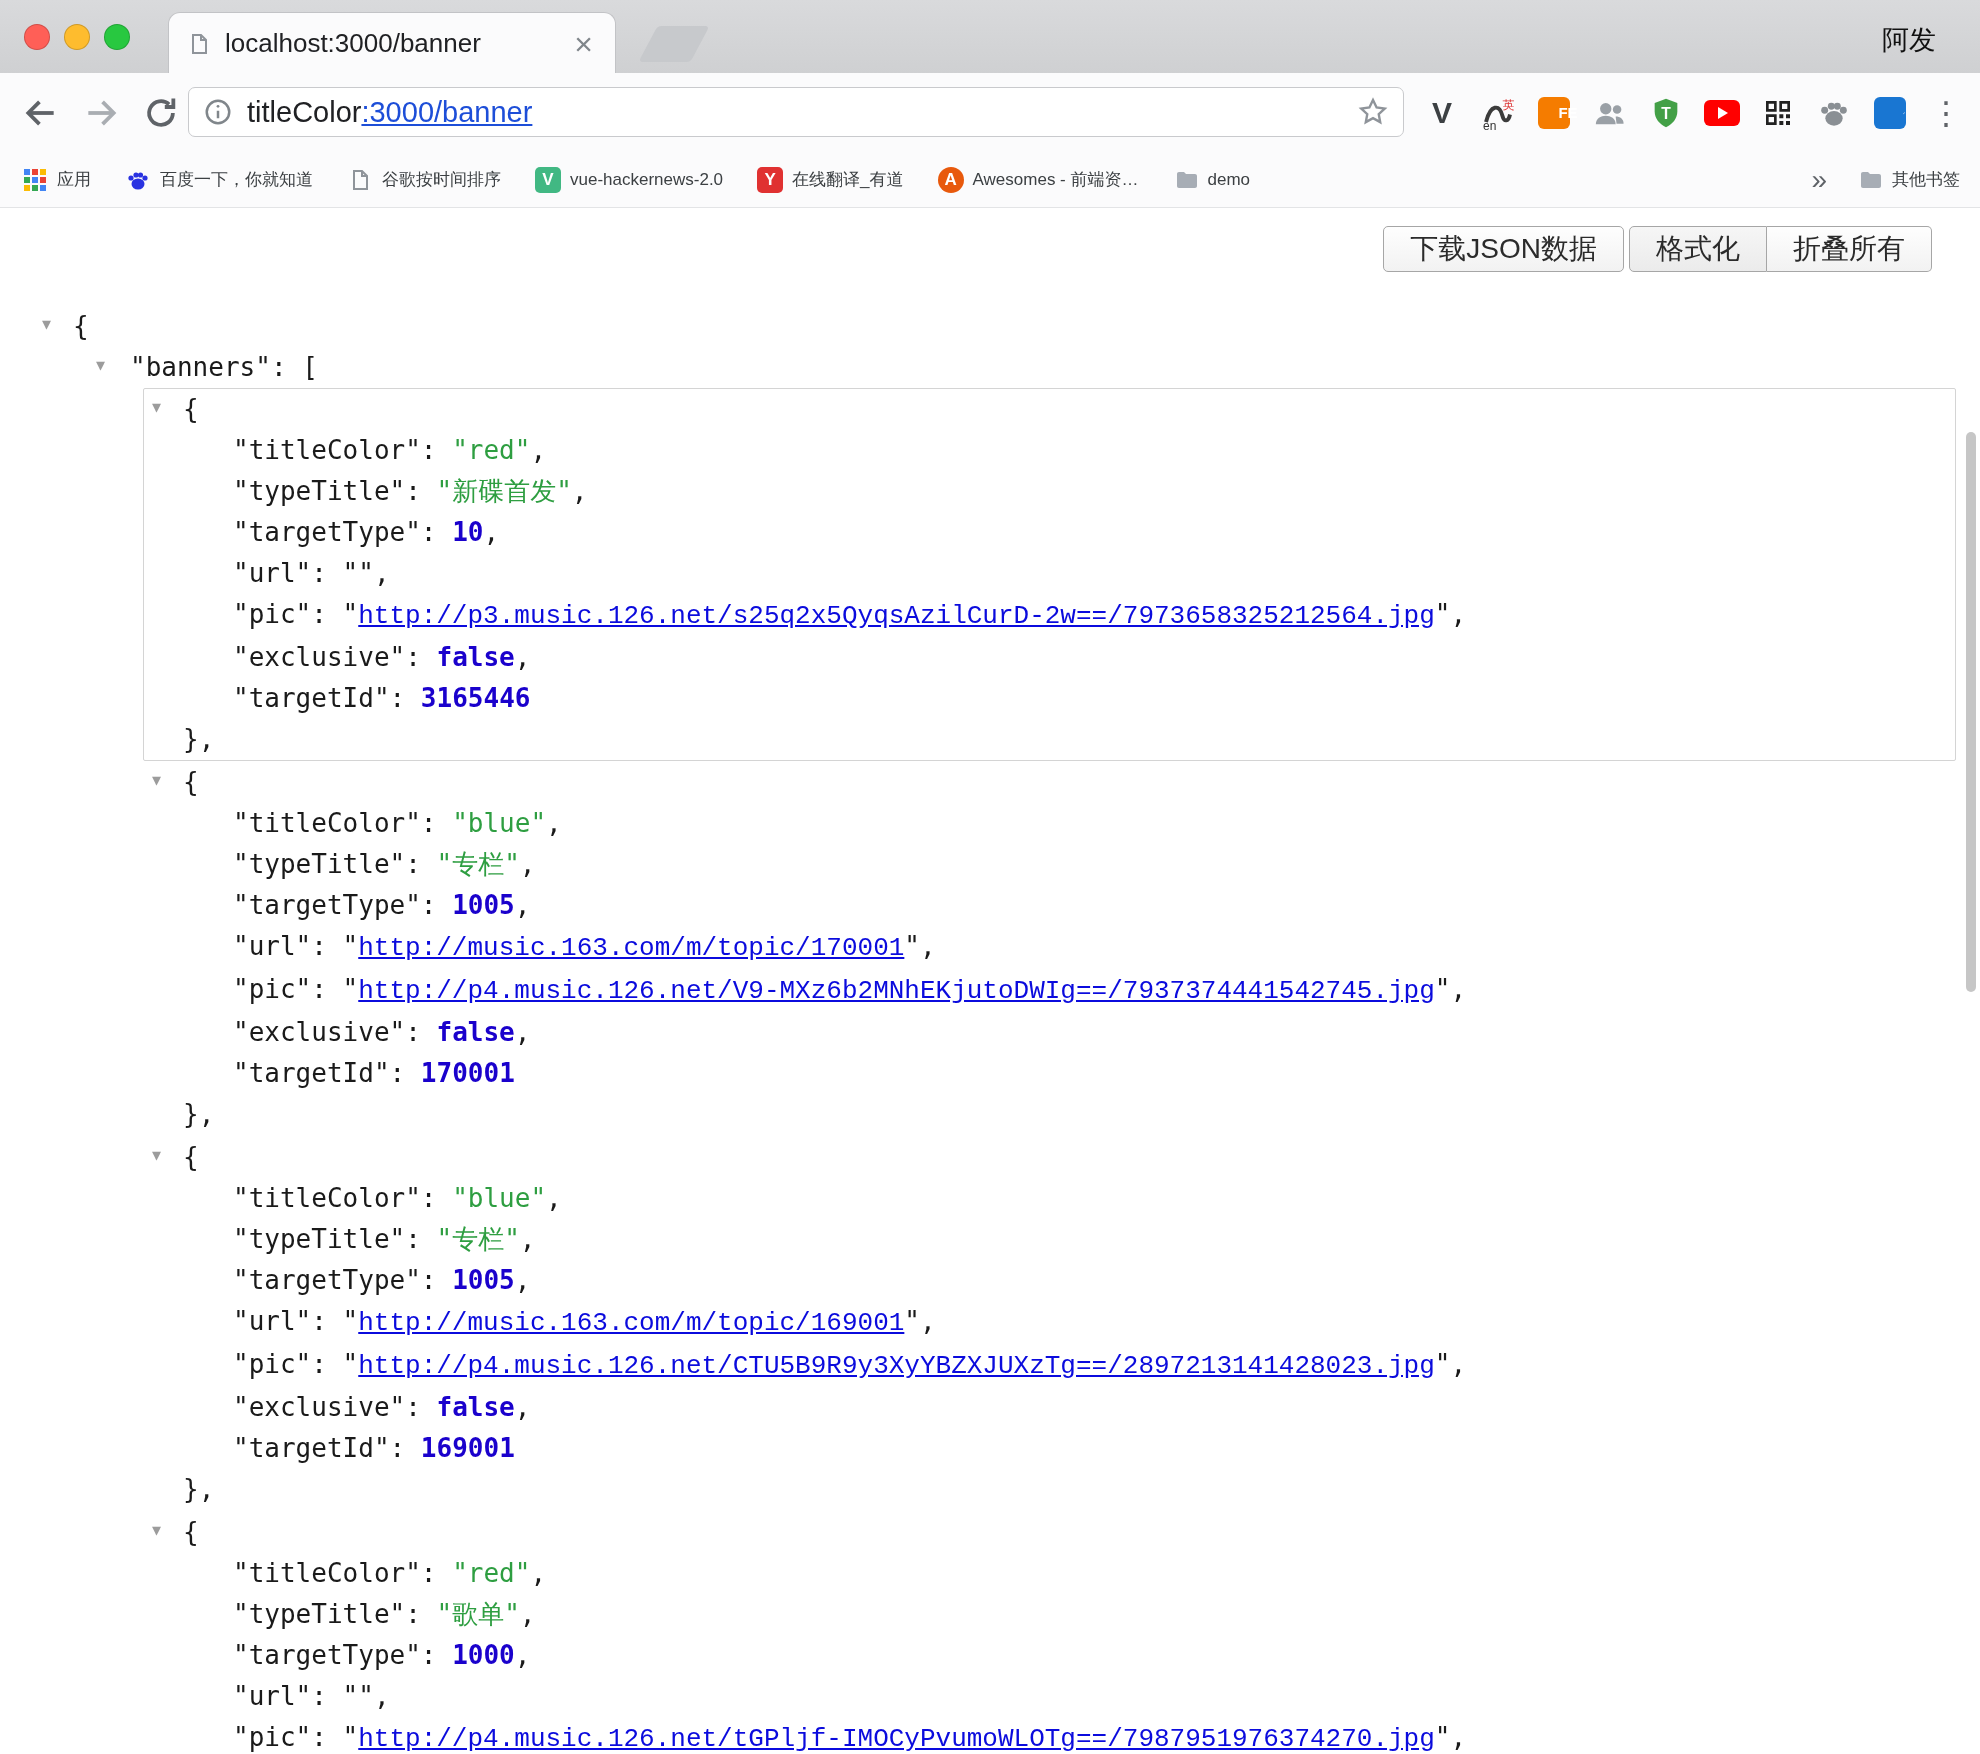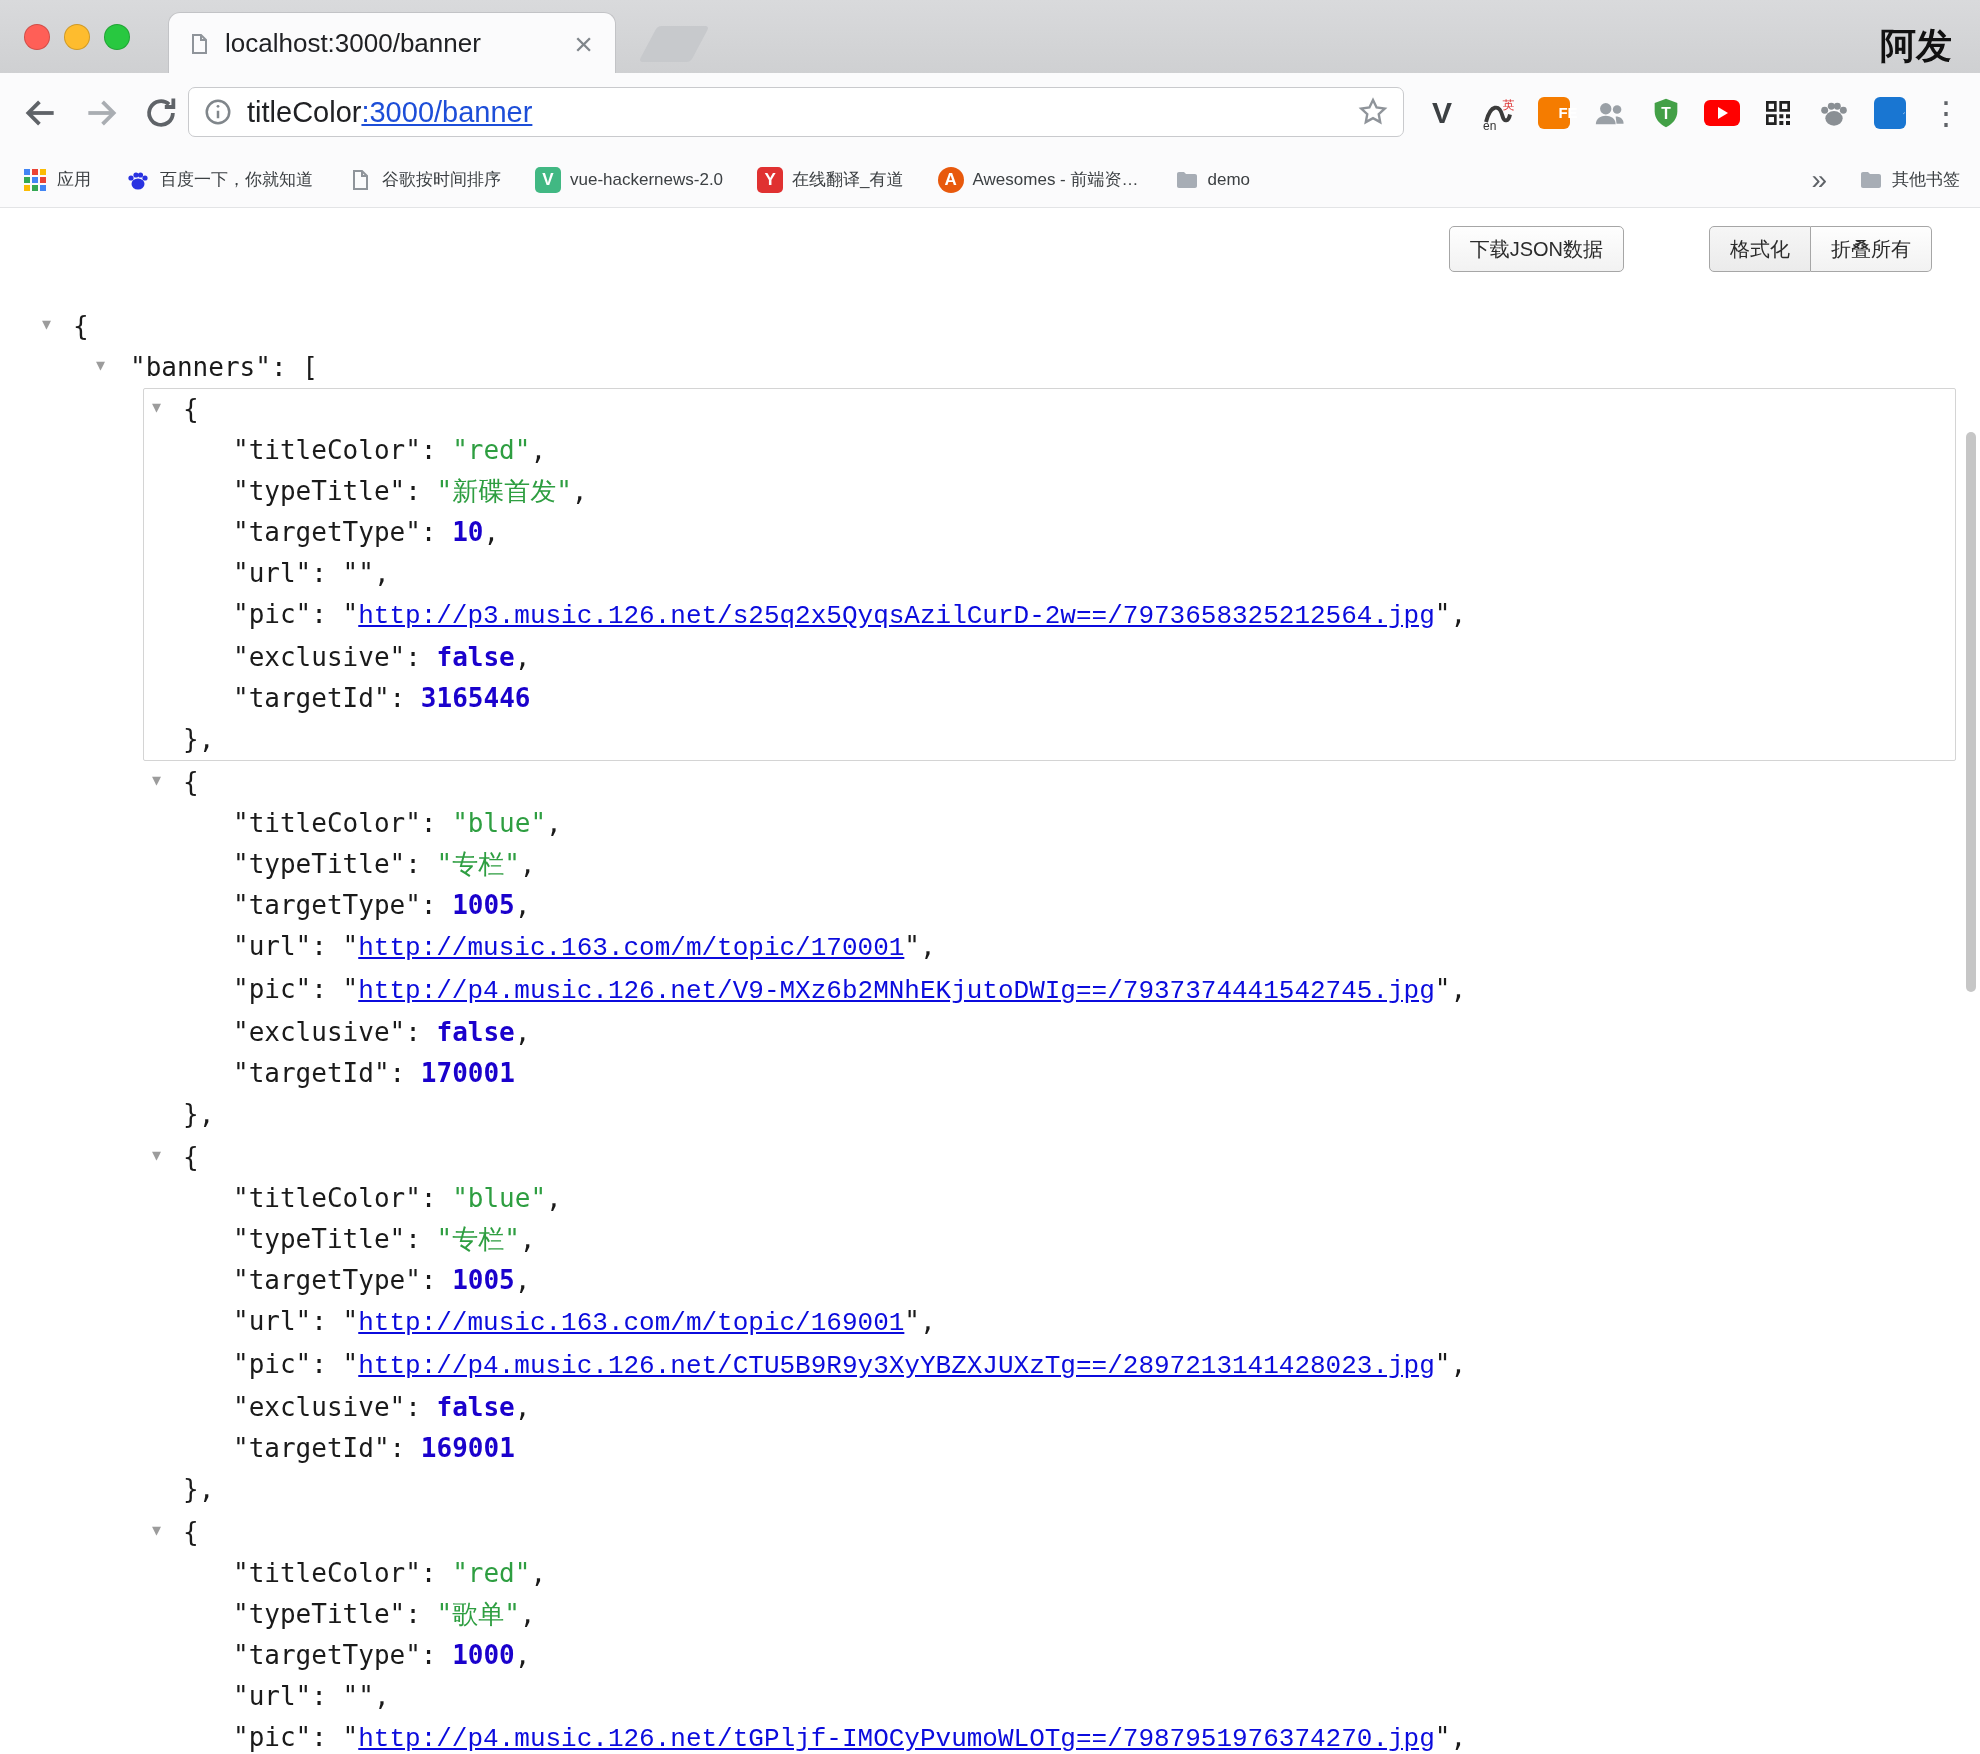--- a/index.html
+++ b/index.html
@@ -13,21 +13,21 @@
   .light { width:26px; height:26px; border-radius:50%; border:1px solid rgba(0,0,0,.18); }
   .light.red { background:#ff5f57; } .light.yellow { background:#febc2e; } .light.green { background:#28c840; }
   .tab { position:absolute; left:168px; top:12px; width:448px; height:62px;
     background:#fbfbfc; border:1px solid #c2c3c6; border-bottom:none;
     border-radius:12px 12px 0 0; display:flex; align-items:center; padding:0 18px; }
   .tab-favicon { width:24px; height:24px; flex:0 0 auto; }
   .tab-title { margin-left:14px; font-size:26px; color:#202124; white-space:nowrap; overflow:hidden; flex:1; }
   .tab-close { font-size:32px; color:#80868b; line-height:1; padding:0 4px; cursor:default; }
   .newtab-btn { position:absolute; left:648px; top:26px; width:52px; height:36px;
     background:#c7c9cc; transform:skewX(-28deg); border-radius:4px; }
-  .profile-name { position:absolute; right:28px; top:22px; font-size:36px; color:#111;font-weight:bold; }
+  .profile-name { position:absolute; right:44px; top:22px; font-size:27px; color:#111; }
 
   
   .toolbar { position:relative; height:79px; background:#fbfbfc; }
   .nav-ic { position:absolute; top:21px; width:38px; height:38px; }
   .nav-back { left:22px; } .nav-fwd { left:82px; } .nav-reload { left:142px; }
   .omnibox { position:absolute; left:188px; top:14px; width:1216px; height:50px;
     background:#fff; border:1px solid #c9cacd; border-radius:7px;
     display:flex; align-items:center; }
   .omni-info { width:30px; height:30px; margin-left:14px; flex:0 0 auto; }
   .omni-url { margin-left:14px; font-size:29px; white-space:nowrap; overflow:hidden; flex:1; }
@@ -51,21 +51,21 @@
   .bm-label { font-size:17px; color:#3c4043; }
   .bm-badge { width:26px; height:26px; border-radius:5px; color:#fff; font-weight:bold; font-size:17px;
     display:flex; align-items:center; justify-content:center; }
   .bm-vue { background:#41b883; } .bm-ydao { background:#e03131; }
   .bm-awe { background:#e8590c; border-radius:50%; }
   .bm-right { position:absolute; right:20px; display:flex; align-items:center; gap:30px; }
   .chevron { font-size:28px; color:#5f6368; }
 
   
   .page { position:relative; height:1546px; background:#fff; overflow:hidden; }
-  .btn { height:46px; line-height:44px; padding:0 20px; font-size:20px; color:#2b2b2b;
+  .btn { height:46px; line-height:44px; padding:0 26px; font-size:28px; color:#2b2b2b;
     border:1px solid #a6a6a6; background:linear-gradient(#fefefe,#f2f2f2); border-radius:5px;
     display:inline-block; cursor:default; }
   .btn-download { position:absolute; right:356px; top:18px; }
   .btn-group { position:absolute; right:48px; top:18px; display:flex; }
   .btn-group .btn:first-child { border-radius:5px 0 0 5px; background:linear-gradient(#f6f6f6,#ebebeb); }
   .btn-group .btn:last-child { border-radius:0 5px 5px 0; border-left:none; }
 
   
   .json-tree { margin-top:98px; font-family:"DejaVu Sans Mono", monospace;
     font-size:26px; line-height:41px; color:#1a1a1a; }

